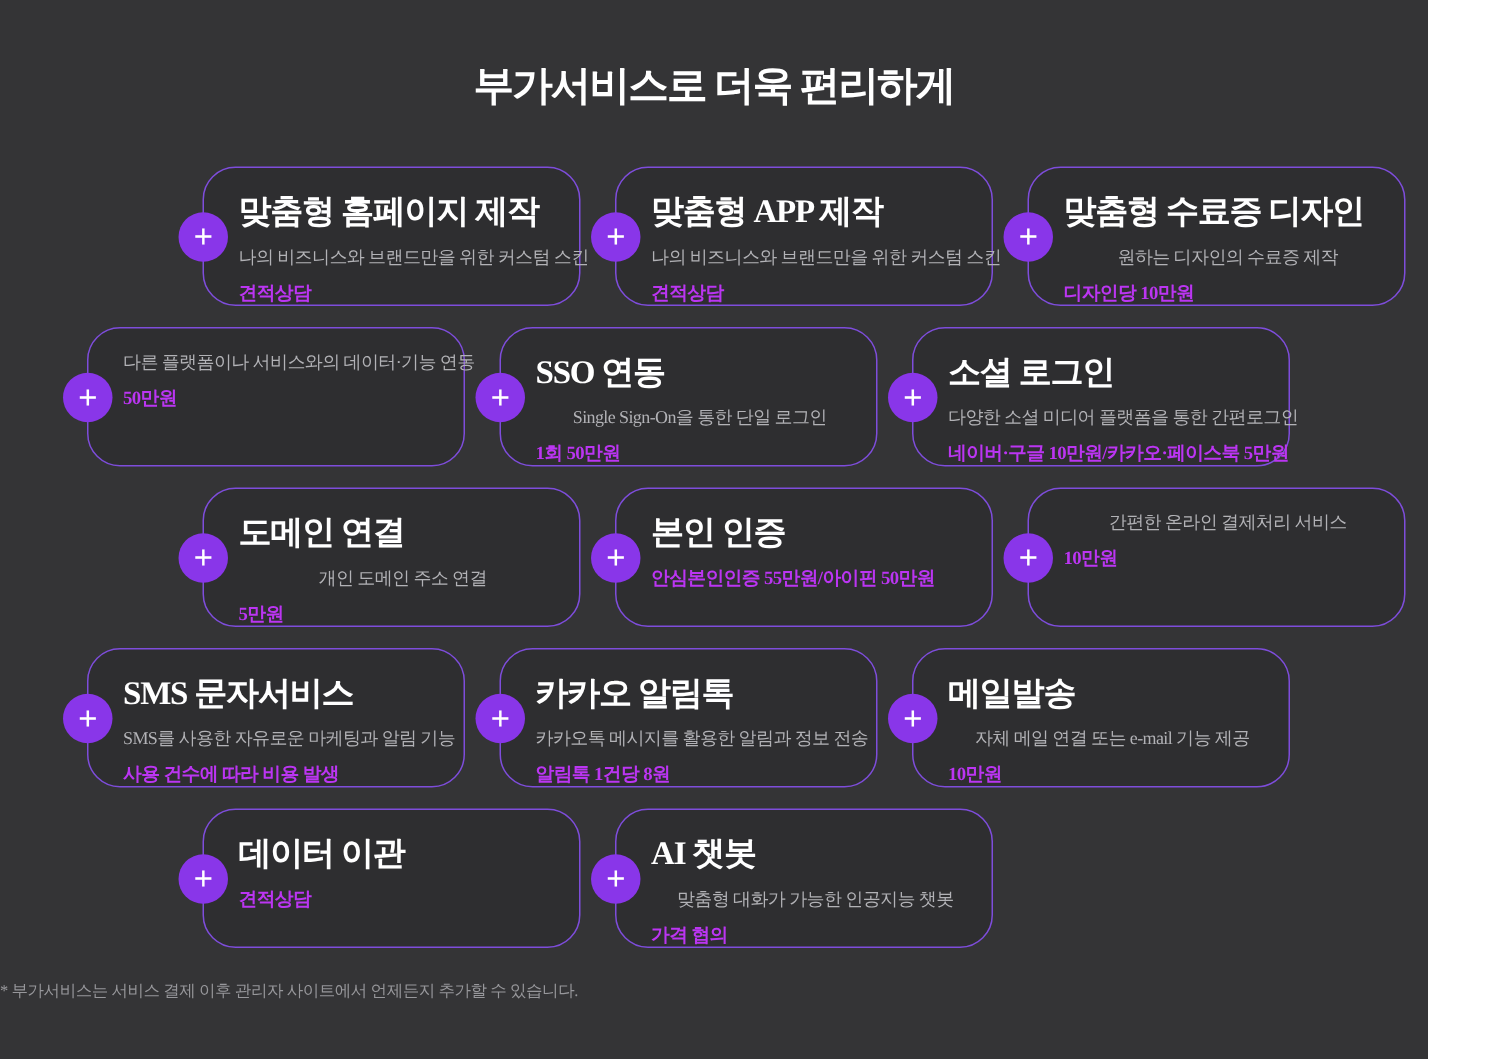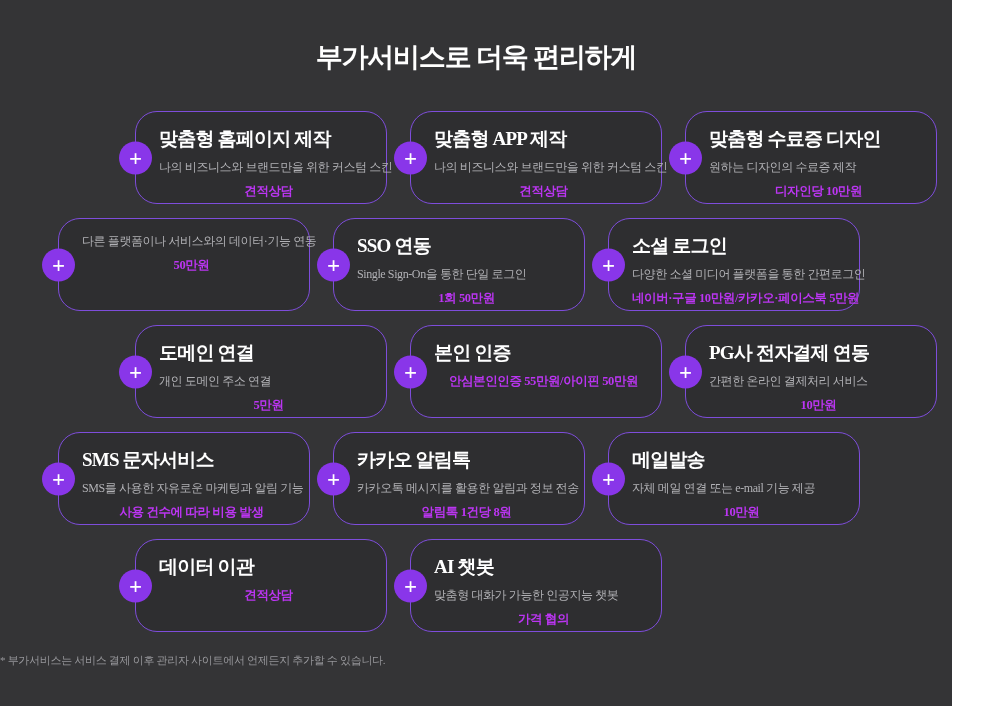--- a/index.html
+++ b/index.html
@@ -45,38 +45,38 @@
     width:33px; height:33px;
     border-radius:50%;
     background: var(--plus_bg, #8936e9);
     color: var(--plus_glyph_color, #ffffff);
     font-size:23px; font-weight:700;
     display:flex; align-items:center; justify-content:center;
     line-height:1;
   }
   .card-title {
     color: var(--title, #ffffff);
-    font-size:19px; font-weight:800;
+    font-size:22px; font-weight:800;
     letter-spacing:-0.8px;
     margin-bottom:7px;
     white-space:nowrap;
   }
   .card-desc {
     color: var(--desc, #b2b2b6);
     font-size:12px;
     letter-spacing:-0.4px;
     margin-bottom:7px;
     white-space:nowrap;
+    text-align:center;
   }
   .card-price {
     color: var(--price, #bb35f2);
     font-size:12.5px; font-weight:700;
     letter-spacing:-0.4px;
     white-space:nowrap;
-    text-align:center;
   }
   .footnote {
     margin:21px 0 0;
     color: var(--footnote, #97979b);
     font-size:11px;
     letter-spacing:-0.3px;
   }
 </style>
 </head>
 <body>
@@ -134,21 +134,20 @@
         <div class="card-desc">개인 도메인 주소 연결</div>
         <div class="card-price">5만원</div>
       </div>
       <div class="card">
         <span class="plus">+</span>
         <div class="card-title">본인 인증</div>
         <div class="card-price">안심본인인증 55만원/아이핀 50만원</div>
       </div>
       <div class="card">
         <span class="plus">+</span>
-        <div class="card-title">PG사 전자결제 연동</div>
         <div class="card-desc">간편한 온라인 결제처리 서비스</div>
         <div class="card-price">10만원</div>
       </div>
     </div>
 
     <div class="row">
       <div class="card">
         <span class="plus">+</span>
         <div class="card-title">SMS 문자서비스</div>
         <div class="card-desc">SMS를 사용한 자유로운 마케팅과 알림 기능</div>

